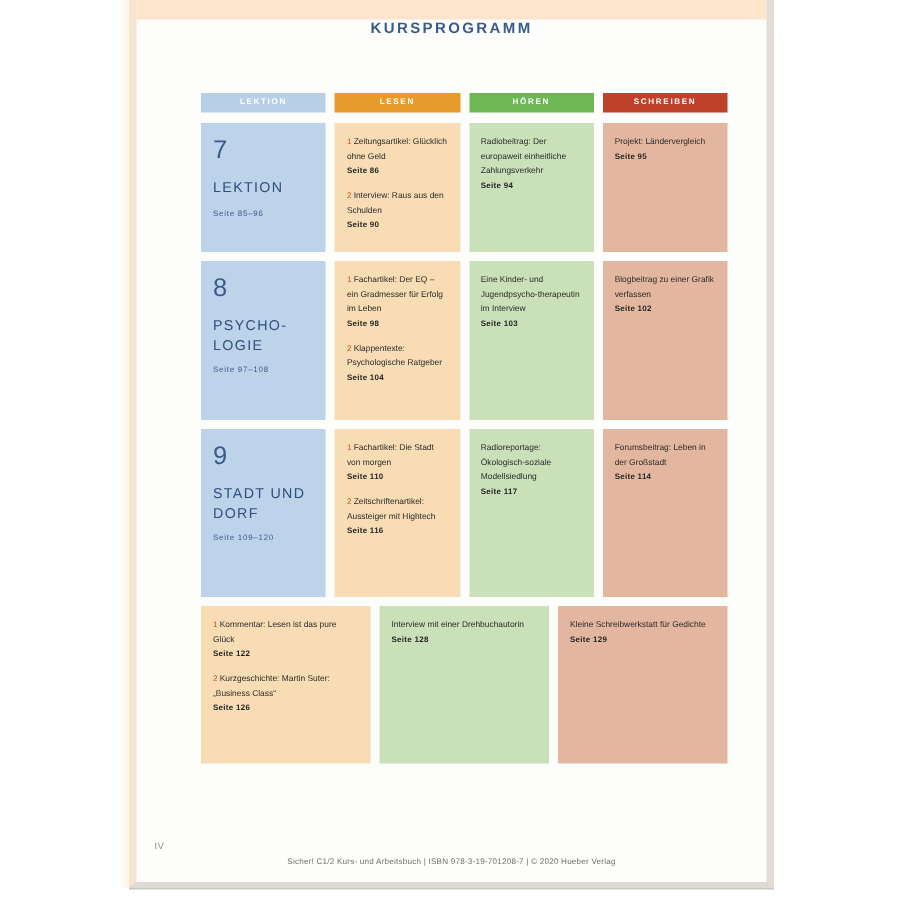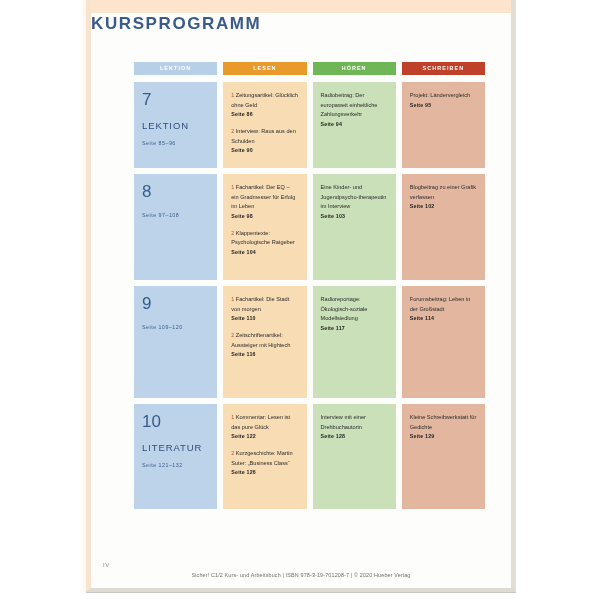--- a/index.html
+++ b/index.html
@@ -34,21 +34,22 @@
   .bottom-shade{
     position:absolute;
     left:86px;top:588px;width:430px;height:5px;
     background:#c9c7c2;
   }
 
   .title{
     position:absolute;
     left:0;right:0;
     top:14px;
-    font-size:17px;
+    text-align:center;
+    font-size:10px;
     font-weight:bold;
     letter-spacing:1.6px;
     color:#3a5b89;
   }
 
   .grid{
     position:absolute;
     left:43px;
     top:62px;
     width:351px;
@@ -191,20 +192,21 @@
           <div class="cell c-schreiben">
             <div class="entry">
               <div class="entry-text">Projekt: Ländervergleich</div>
               <div class="entry-seite">Seite 95</div>
             </div>
           </div>
         </div>
         <div class="row" style="height: 106px;">
           <div class="cell c-lektion">
             <div class="lek-num">8</div>
+            <div class="lek-title">PSYCHO-<br>LOGIE</div>
             <div class="lek-pages">Seite 97–108</div>
           </div>
           <div class="cell c-lesen">
             <div class="entry">
               <div class="entry-text"><span class="entry-num">1 </span>Fachartikel: Der EQ – ein Gradmesser für Erfolg im Leben</div>
               <div class="entry-seite">Seite 98</div>
             </div>
             <div class="entry">
               <div class="entry-text"><span class="entry-num">2 </span>Klappentexte: Psychologische Ratgeber</div>
               <div class="entry-seite">Seite 104</div>
@@ -219,20 +221,21 @@
           <div class="cell c-schreiben">
             <div class="entry">
               <div class="entry-text">Blogbeitrag zu einer Grafik verfassen</div>
               <div class="entry-seite">Seite 102</div>
             </div>
           </div>
         </div>
         <div class="row" style="height: 112px;">
           <div class="cell c-lektion">
             <div class="lek-num">9</div>
+            <div class="lek-title">STADT UND<br>DORF</div>
             <div class="lek-pages">Seite 109–120</div>
           </div>
           <div class="cell c-lesen">
             <div class="entry">
               <div class="entry-text"><span class="entry-num">1 </span>Fachartikel: Die Stadt von morgen</div>
               <div class="entry-seite">Seite 110</div>
             </div>
             <div class="entry">
               <div class="entry-text"><span class="entry-num">2 </span>Zeitschriftenartikel: Aussteiger mit Hightech</div>
               <div class="entry-seite">Seite 116</div>
@@ -245,25 +248,20 @@
             </div>
           </div>
           <div class="cell c-schreiben">
             <div class="entry">
               <div class="entry-text">Forumsbeitrag: Leben in der Großstadt</div>
               <div class="entry-seite">Seite 114</div>
             </div>
           </div>
         </div>
         <div class="row" style="height: 105px;">
-          <div class="cell c-lektion">
-            <div class="lek-num">10</div>
-            <div class="lek-title">LITERATUR</div>
-            <div class="lek-pages">Seite 121–132</div>
-          </div>
           <div class="cell c-lesen">
             <div class="entry">
               <div class="entry-text"><span class="entry-num">1 </span>Kommentar: Lesen ist das pure Glück</div>
               <div class="entry-seite">Seite 122</div>
             </div>
             <div class="entry">
               <div class="entry-text"><span class="entry-num">2 </span>Kurzgeschichte: Martin Suter: „Business Class“</div>
               <div class="entry-seite">Seite 126</div>
             </div>
           </div>

